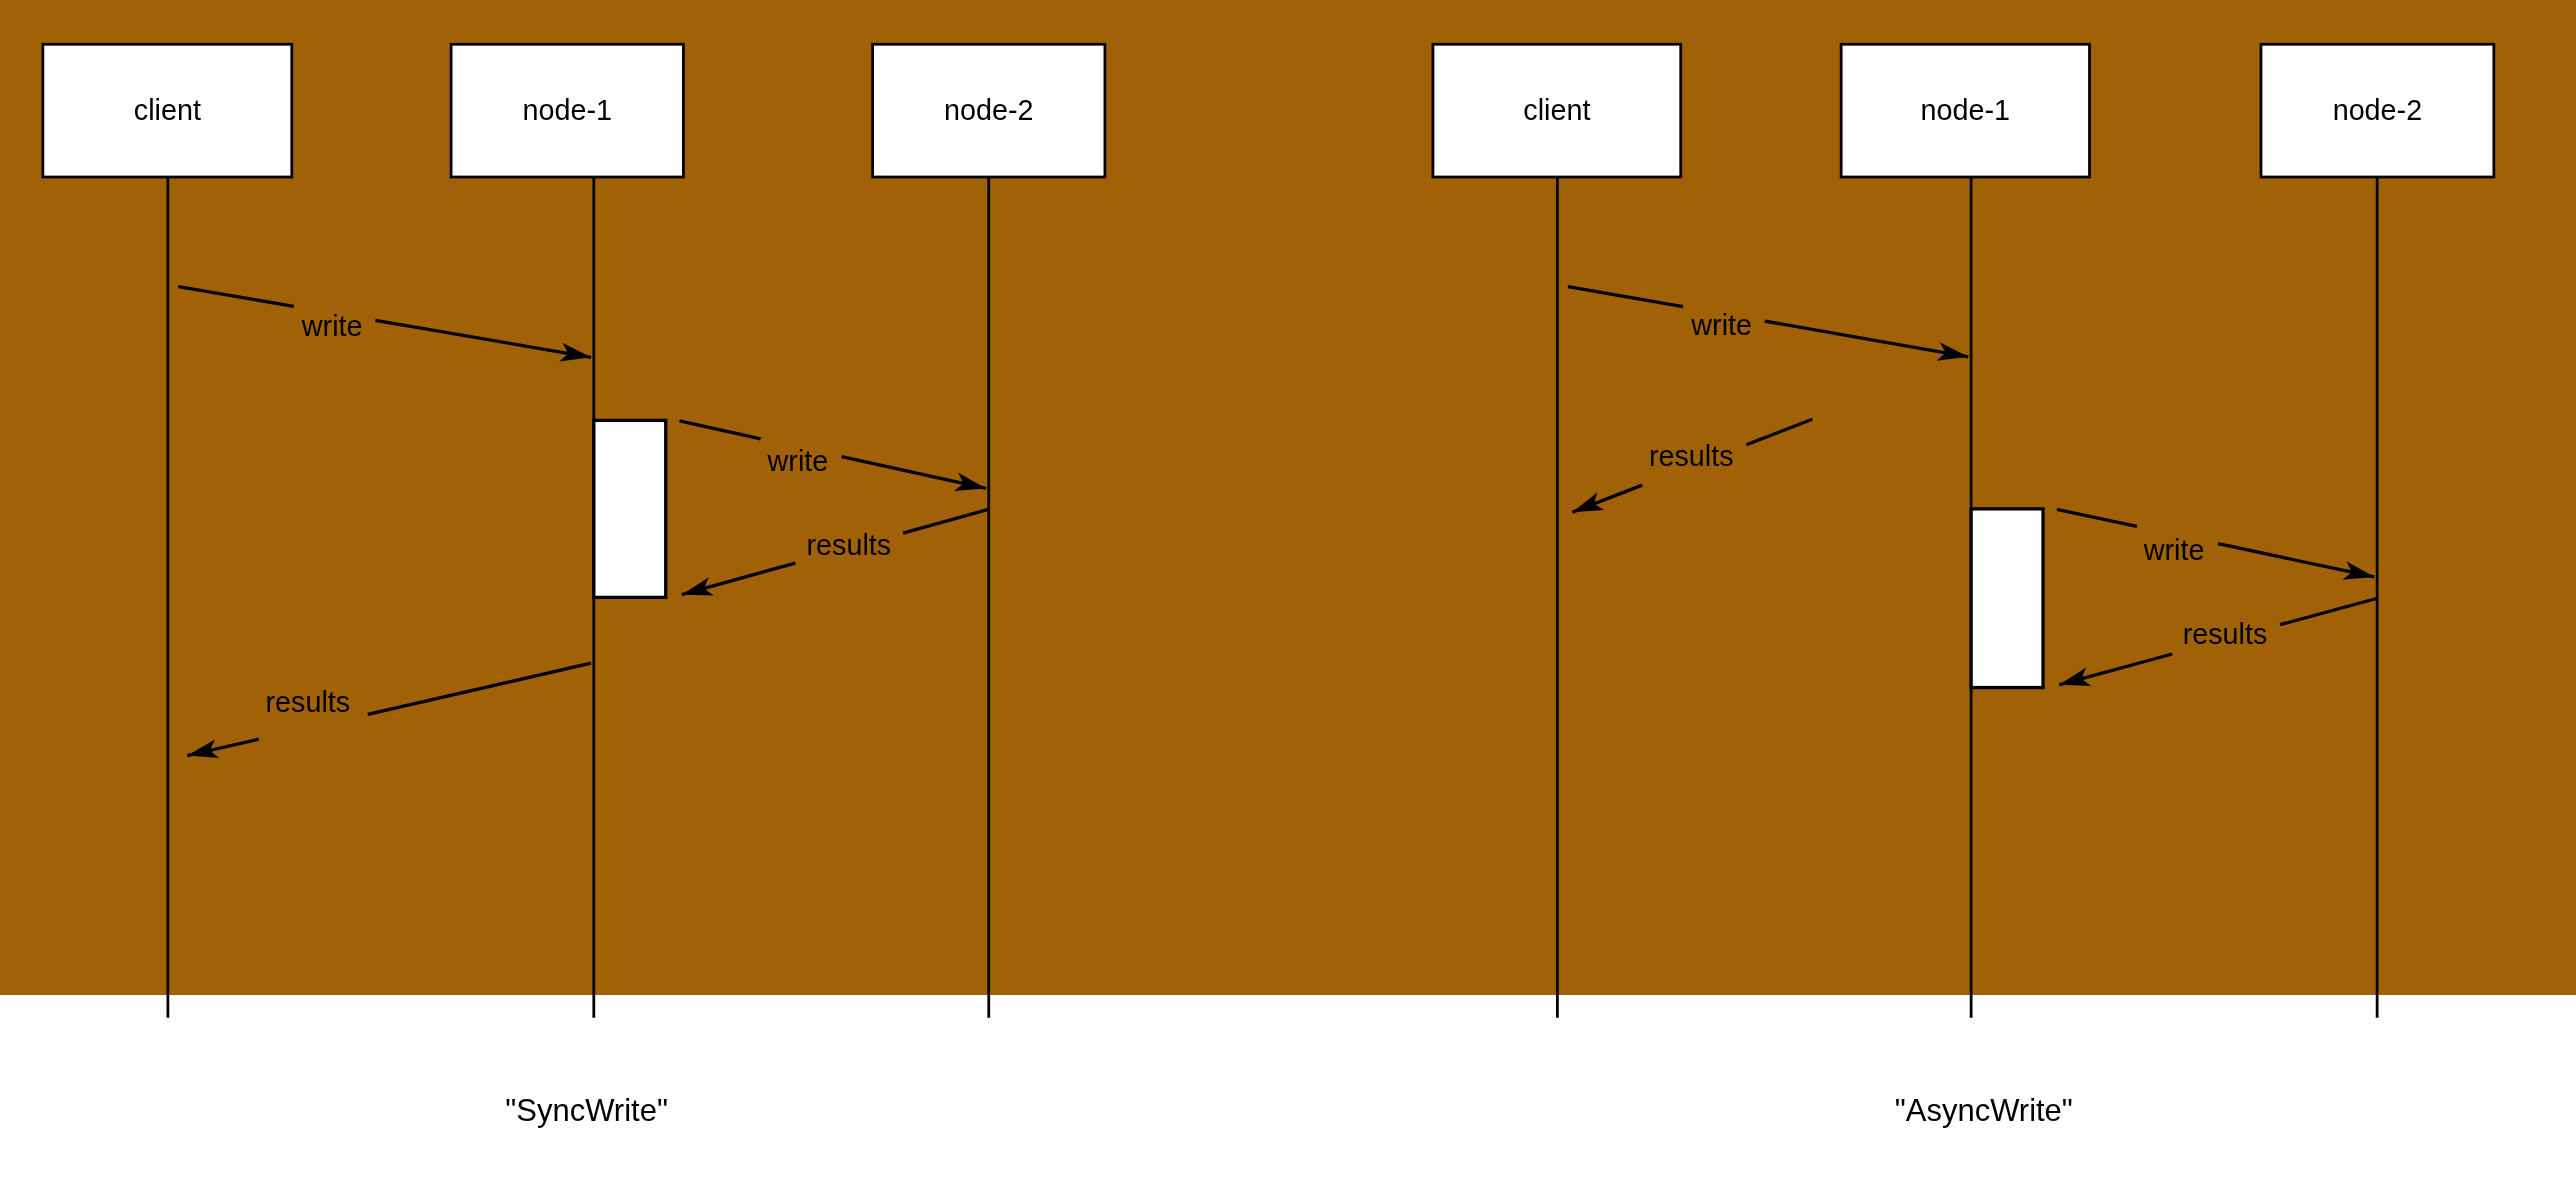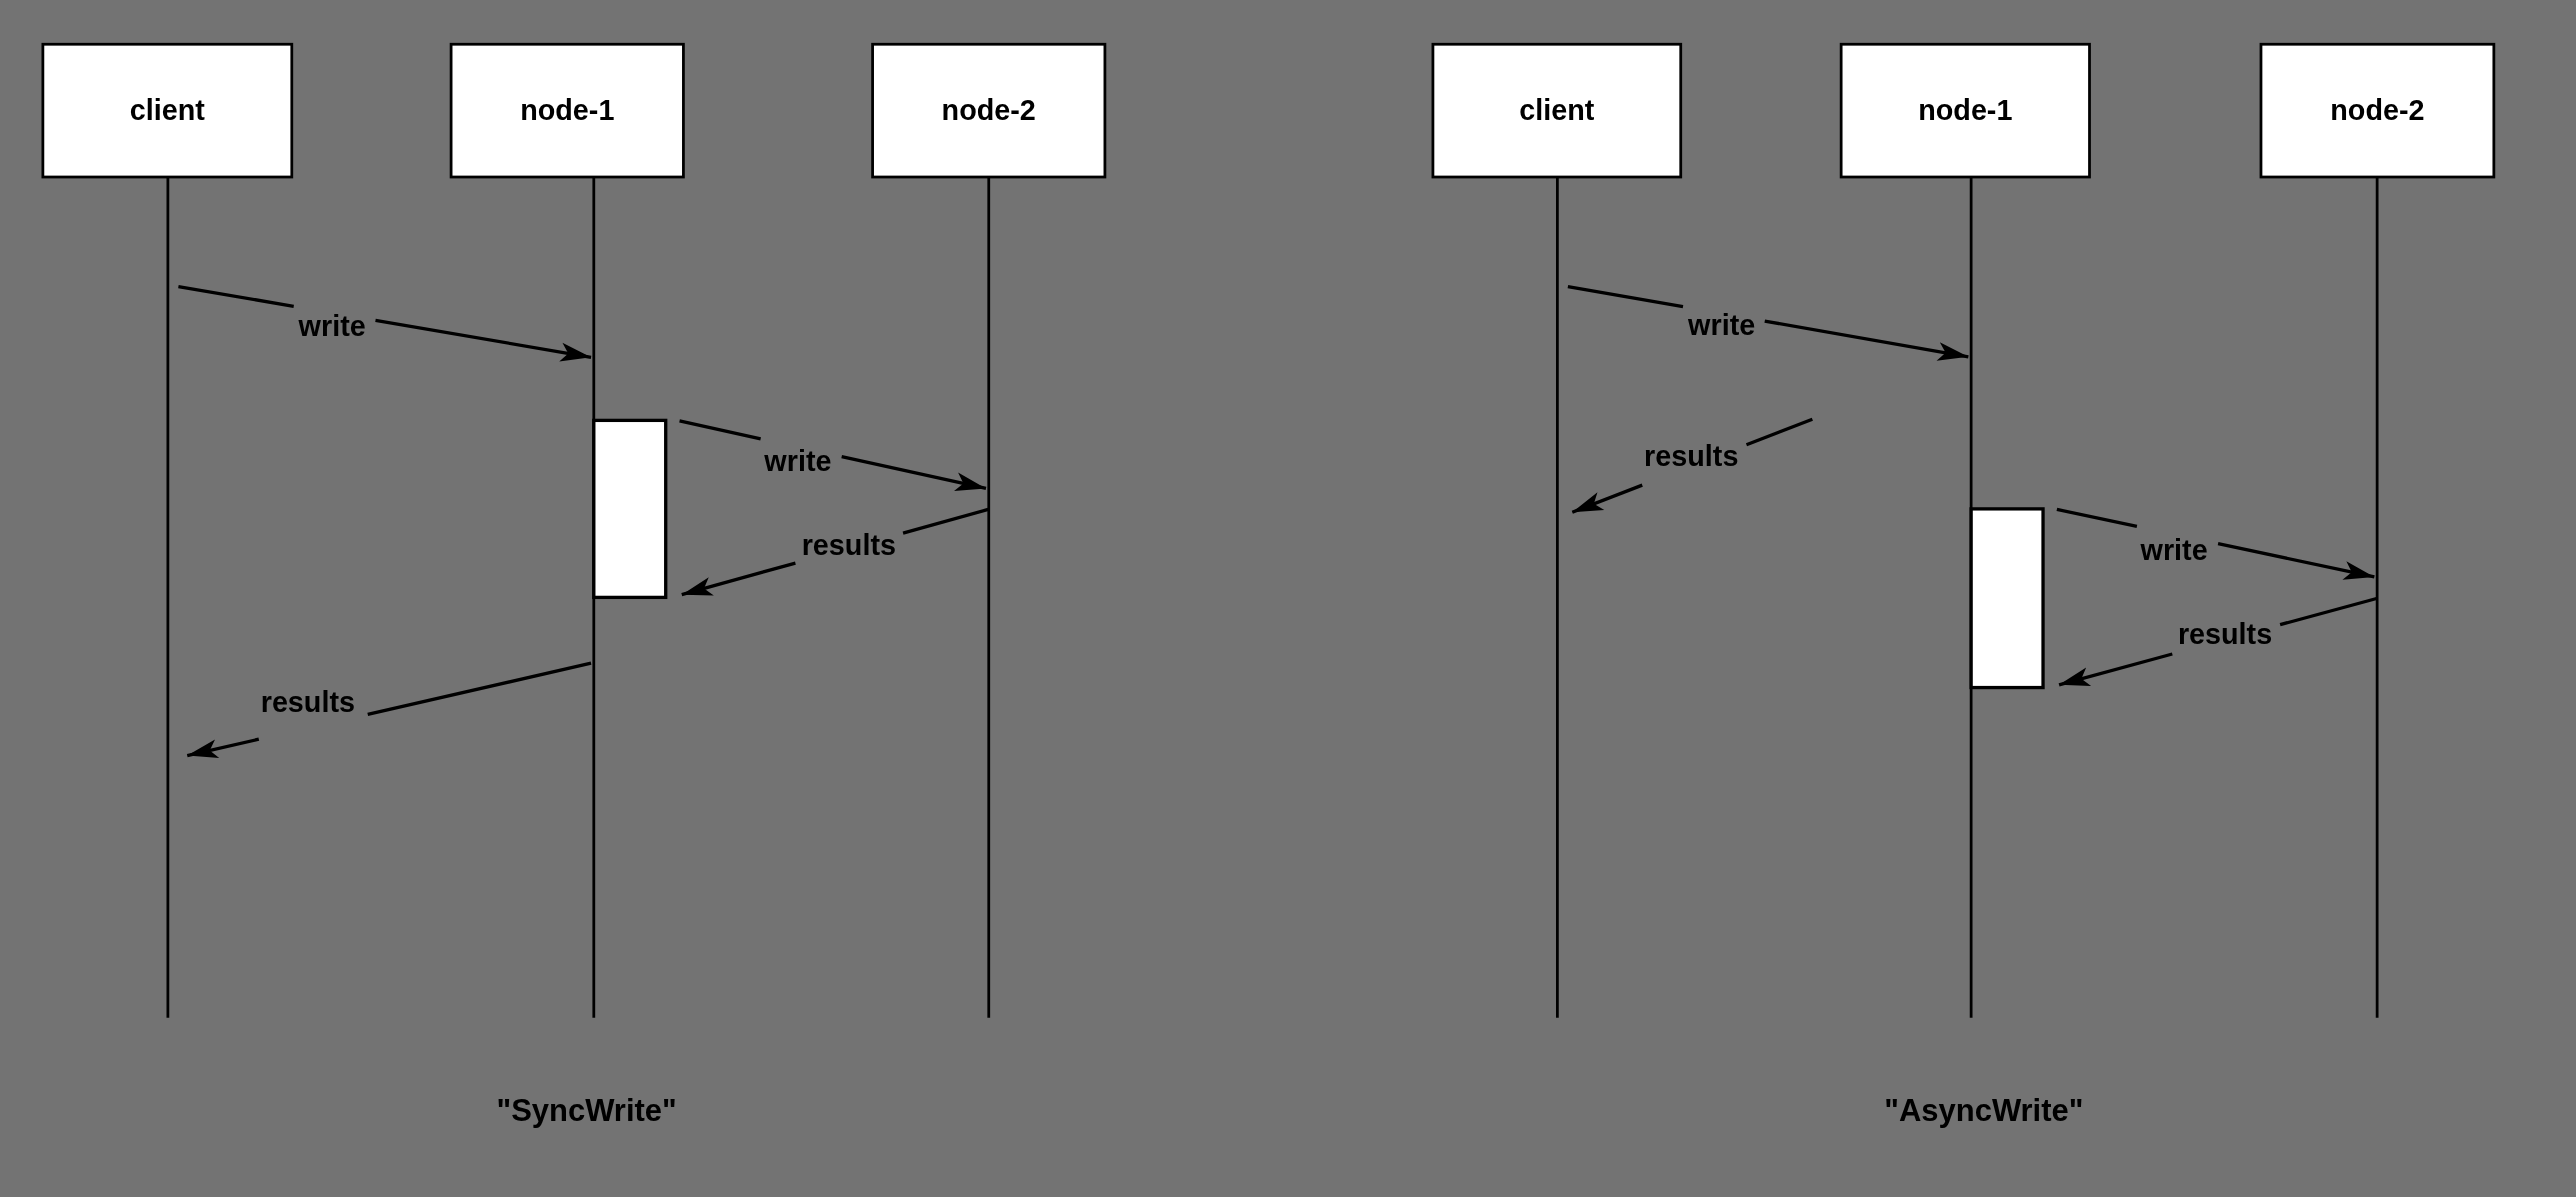--- a/index.html
+++ b/index.html
@@ -9,23 +9,22 @@
   }
   body {
     width: 2576px;
     height: 1197px;
     font-family: "Liberation Sans", sans-serif;
     overflow: hidden;
   }
   #canvas {
     position: relative;
     width: 2576px;
-    height: 1197px;
-    background: #737373;
-    font-weight: bold;
+    height: 995px;
+    background: #a16207;
   }
   svg.diagram-layer {
     position: absolute;
     top: 0;
     left: 0;
     width: 2576px;
     height: 1197px;
     display: block;
   }
   .participant-box-rect {

